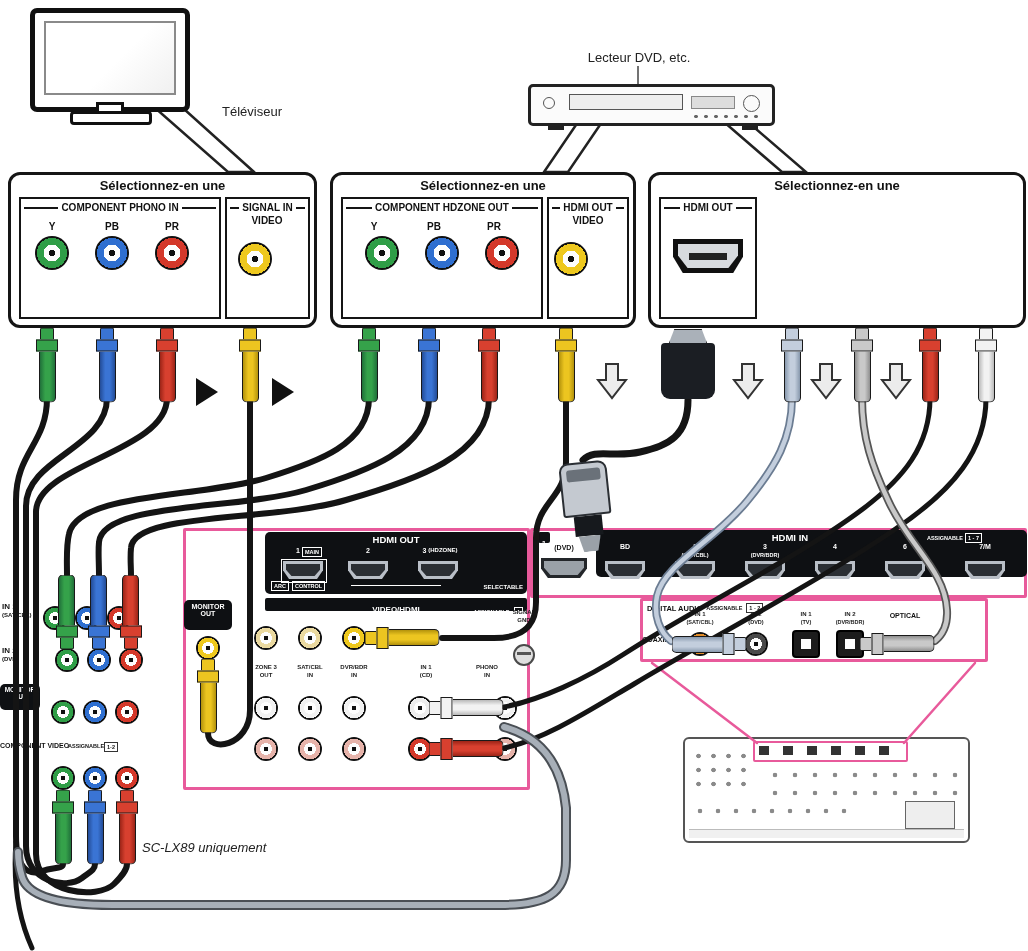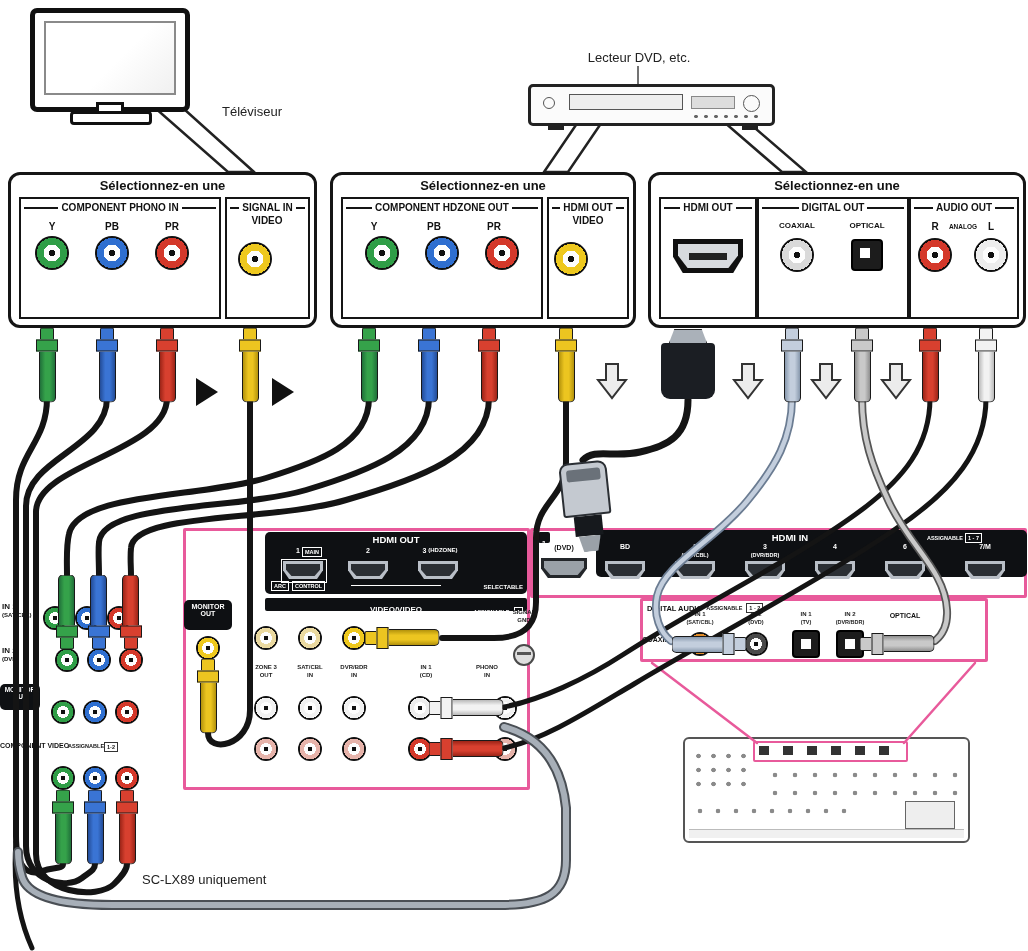--- a/index.html
+++ b/index.html
@@ -159,21 +159,21 @@
       </div>
     <div class="abs" style="left:6px;bottom:3px;display:flex;gap:3px">
       <span class="chip">ARC</span>
       <span class="chip">CONTROL</span>
     </div>
     <div class="abs" style="left:86px;bottom:8px;width:90px;height:1px;background:#fff"></div>
     <div class="wt" style="right:4px;bottom:4px;font-size:6px">SELECTABLE</div>
   </div>
 
   <div class="bpanel" style="left:265px;top:598px;width:262px;height:13px;border-radius:2px;text-align:center">
-    <span style="font-size:8px;font-weight:bold;line-height:13px">VIDEO/VIDEO</span>
+    <span style="font-size:8px;font-weight:bold;line-height:13px">VIDEO/HDMI</span>
     <span class="abs" style="right:4px;top:2px">
       <span style="font-size:5.5px;font-weight:bold">ASSIGNABLE</span>
       <span class="chip">1</span>
     </span>
   </div>
 
   <div class="bpanel" style="left:538px;top:532px;width:12px;height:11px;text-align:center;border-radius:2px">
     <span style="font-size:8px;font-weight:bold;line-height:11px">1</span>
   </div>
   <div class="bt cx" style="left:564px;top:544px;font-size:7px;z-index:2">(DVD)</div>
@@ -575,43 +575,20 @@
       <div class="blabel">
           <i class="ln"></i>
           <span>HDMI OUT</span>
           <i class="ln"></i>
         </div>
       <div class="hsock">
           <i></i>
           <b></b>
         </div>
     </div>
-    <div class="subbox" style="left:106px;top:22px;width:148px;height:118px">
-      <div class="blabel">
-          <i class="ln"></i>
-          <span>DIGITAL OUT</span>
-          <i class="ln"></i>
-        </div>
-      <span class="jlab" style="left:38px;top:22px;font-size:8px">COAXIAL</span>
-      <span class="jlab" style="left:108px;top:22px;font-size:8px">OPTICAL</span>
-      <div class="jack bj jgr" style="left:38px;top:56px"></div>
-      <div class="optjack" style="left:108px;top:56px;width:28px;height:28px"></div>
-    </div>
-    <div class="subbox" style="left:258px;top:22px;width:106px;height:118px">
-      <div class="blabel">
-          <i class="ln"></i>
-          <span>AUDIO OUT</span>
-          <i class="ln"></i>
-        </div>
-      <span class="jlab" style="left:24px;top:22px">R</span>
-      <span class="jlab" style="left:52px;top:24px;font-size:6.5px">ANALOG</span>
-      <span class="jlab" style="left:80px;top:22px">L</span>
-      <div class="jack bj jr" style="left:24px;top:56px"></div>
-      <div class="jack bj jw" style="left:80px;top:56px"></div>
-    </div>
   </div>
 
   <div class="illus" id="tvset">
     <div class="scr"></div>
     <div class="logo"></div>
   </div>
   <div class="illus" style="left:96px;top:102px;width:22px;height:9px;border:3px solid #101010;background:#fff"></div>
   <div class="illus" style="left:70px;top:111px;width:76px;height:8px;border:3px solid #101010;border-radius:4px;background:#fff"></div>
   <div class="lbl" style="left:222px;top:104px">Téléviseur</div>
 
@@ -619,14 +596,14 @@
     <div class="pwr"></div>
     <div class="tray"></div>
     <div class="disp"></div>
     <div class="knob"></div>
     <div class="btns"></div>
   </div>
   <div class="illus" style="left:548px;top:126px;width:16px;height:4px;background:#222"></div>
   <div class="illus" style="left:742px;top:126px;width:16px;height:4px;background:#222"></div>
   <div class="lbl" style="left:558px;top:50px;width:162px;text-align:center">Lecteur DVD, etc.</div>
 
-  <div class="lbl" style="left:142px;top:872px;">SC-LX89 uniquement</div>
+  <div class="lbl" style="left:142px;top:840px;font-style:italic">SC-LX89 uniquement</div>
 </div>
 
 </body></html>

